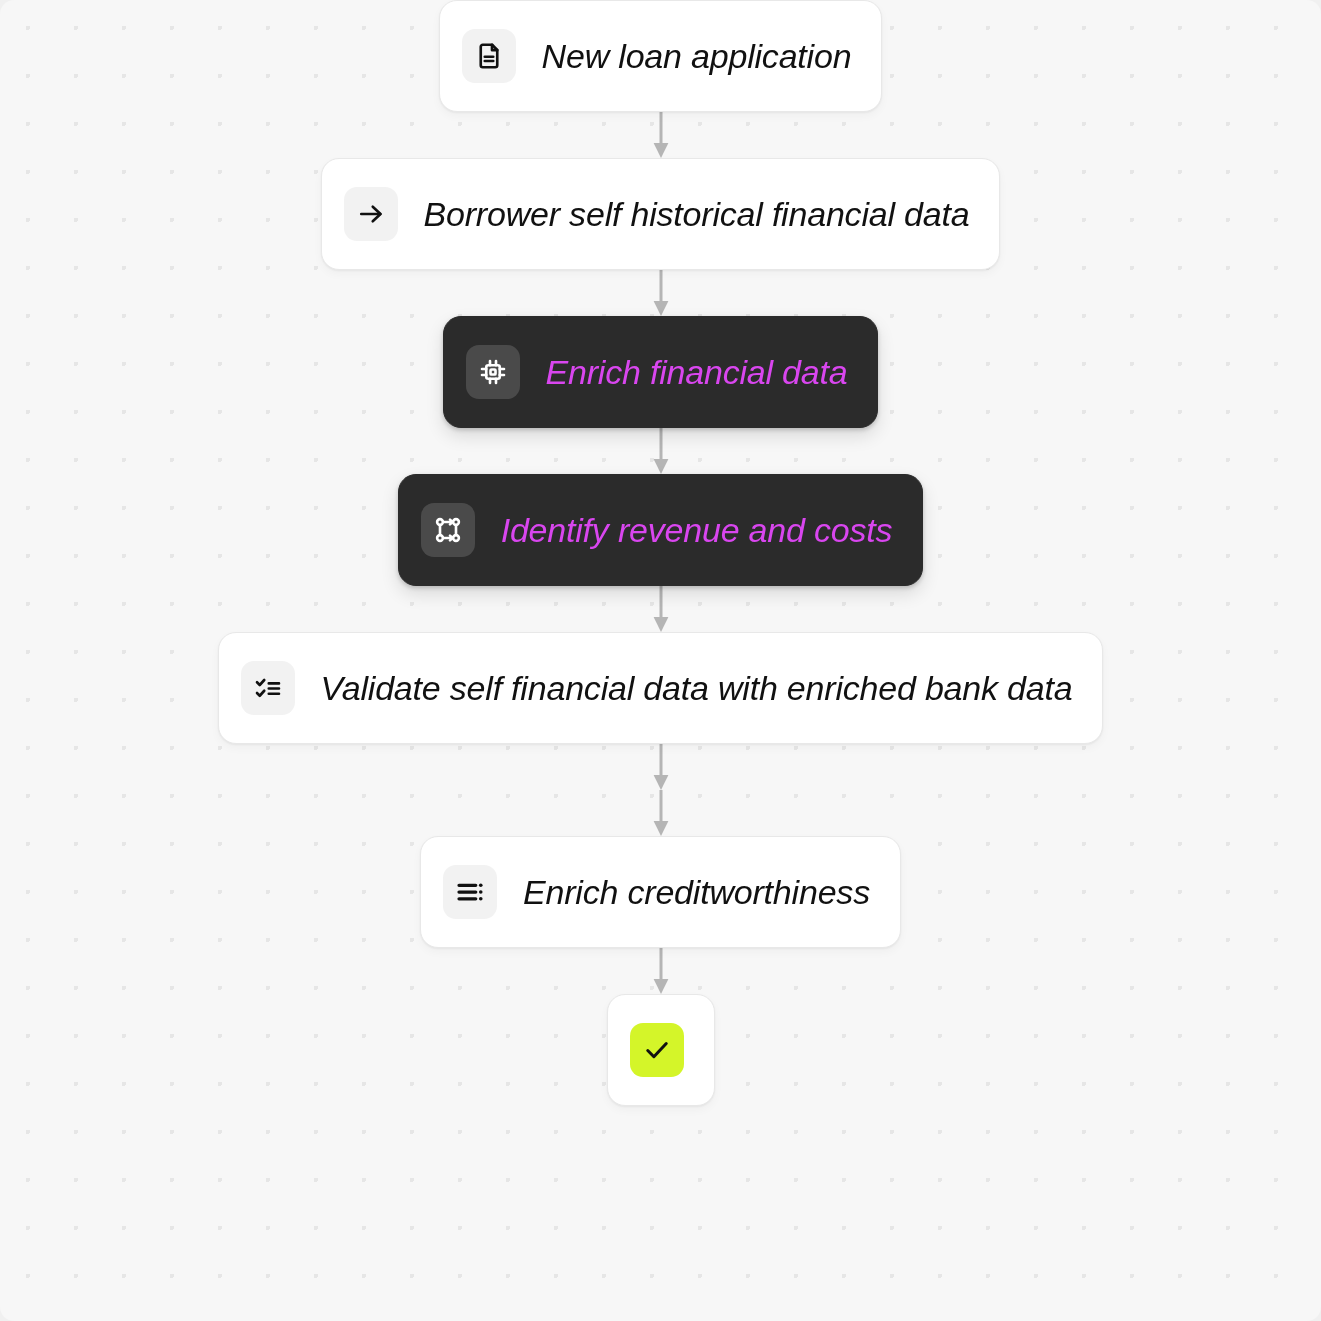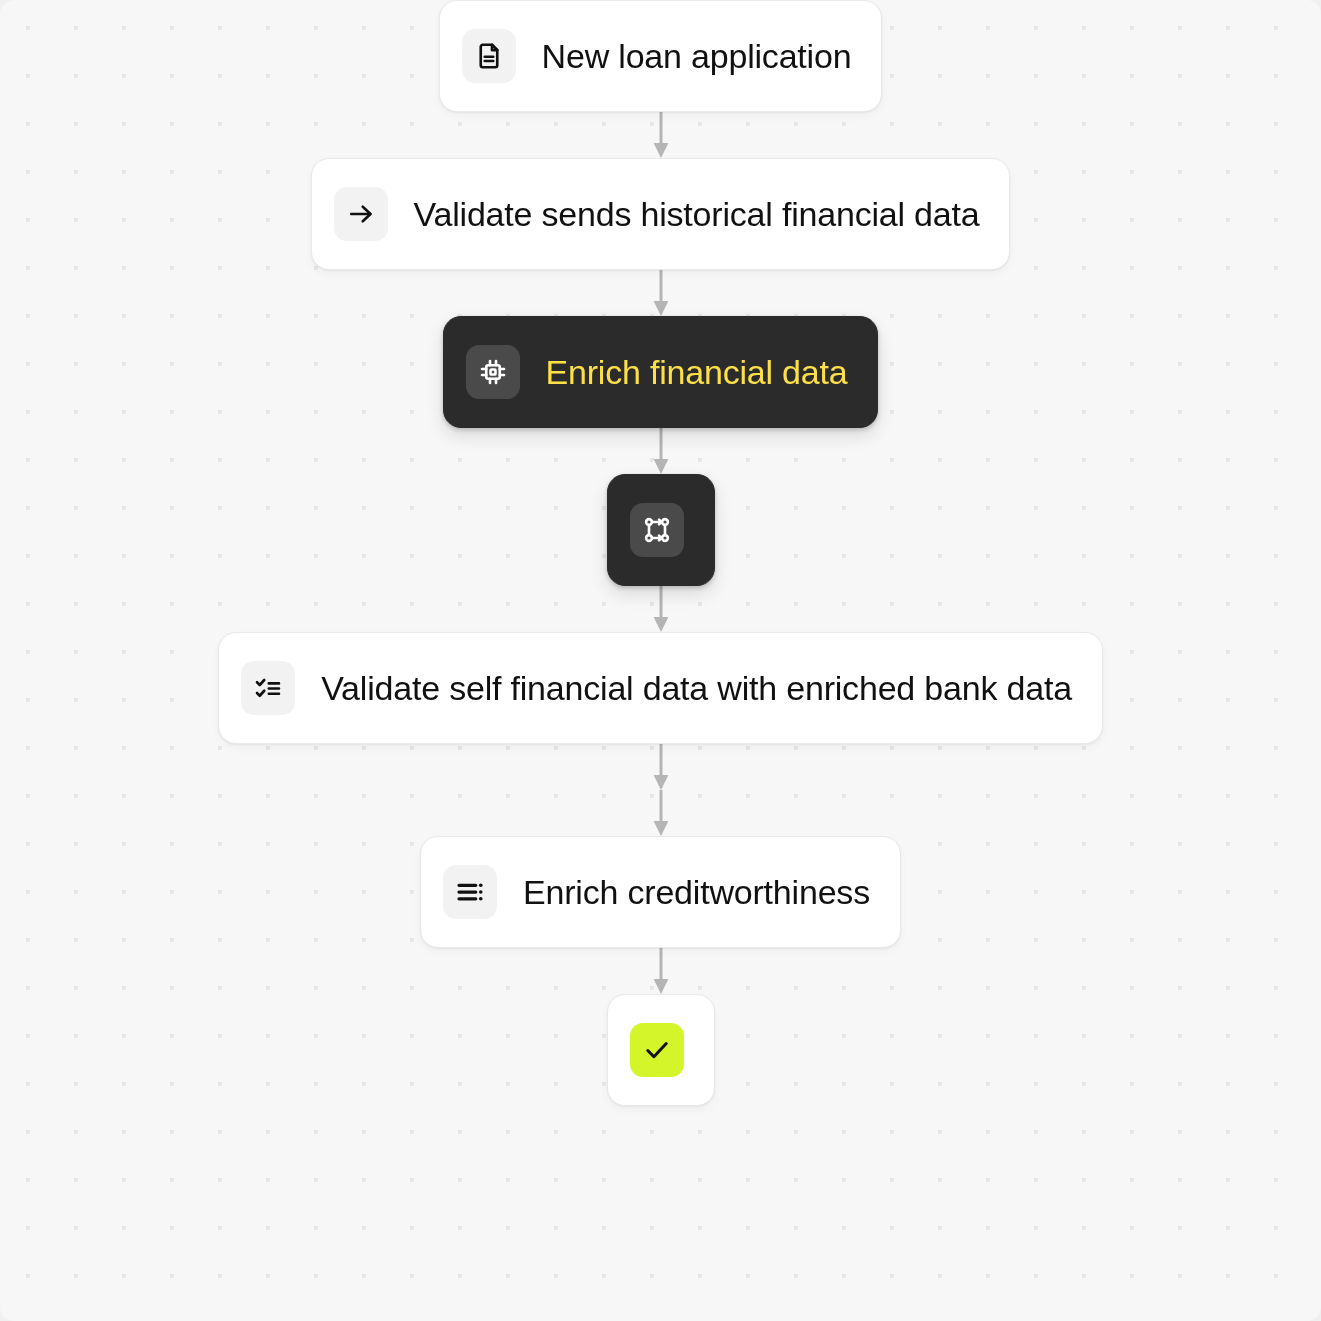--- a/index.html
+++ b/index.html
@@ -25,20 +25,21 @@
 
   #flow {
     position: absolute;
     left: 0;
     top: 0;
     width: 1321px;
     height: 1321px;
     display: flex;
     flex-direction: column;
     align-items: center;
+    font-style: italic;
   }
 
   
   .node {
     display: flex;
     align-items: center;
     border-radius: 18px;
     padding: 0 30px 0 22px;
     height: 112px;
     position: relative;
@@ -72,21 +73,21 @@
   .tile svg { display: block; }
 
   .label {
     margin-left: 26px;
     font-size: 34px;
     font-weight: 400;
     color: #111111;
     white-space: nowrap;
     letter-spacing: -0.2px;
   }
-  .node.dark .label { color: #fde047; }
+  .node.dark .label { color: #d946ef; }
 
   
   .connector {
     width: 26px;
     display: flex;
     justify-content: center;
   }
   .connector svg { display: block; }
 </style>
 </head>
@@ -110,21 +111,21 @@
           <path fill="#b5b5b5" d="M13 46 5.6 31 h14.8z"></path>
         </svg>
       </div>
       <div class="node light">
         <div class="tile">
           <svg width="30" height="30" viewBox="0 0 24 24">
             <path fill="none" stroke="#111111" stroke-width="2.1" stroke-linecap="round" stroke-linejoin="round" d="M4.2 12h15.2"></path>
             <path fill="none" stroke="#111111" stroke-width="2.1" stroke-linecap="round" stroke-linejoin="round" d="M13.4 6.2 19.6 12l-6.2 5.8"></path>
           </svg>
         </div>
-        <div class="label">Validate sends historical financial data</div>
+        <div class="label">Borrower self historical financial data</div>
       </div>
       <div class="connector">
         <svg width="26" height="46" viewBox="0 0 26 46">
           <path stroke="#b5b5b5" stroke-width="3" d="M13 0v32"></path>
           <path fill="#b5b5b5" d="M13 46 5.6 31 h14.8z"></path>
         </svg>
       </div>
       <div class="node dark">
         <div class="tile">
           <svg width="30" height="30" viewBox="0 0 24 24">
@@ -146,20 +147,21 @@
           <svg width="30" height="30" viewBox="0 0 24 24">
             <circle fill="none" stroke="#ffffff" stroke-width="2.1" stroke-linecap="round" stroke-linejoin="round" cx="5.6" cy="5.6" r="2.3"></circle>
             <circle fill="none" stroke="#ffffff" stroke-width="2.1" stroke-linecap="round" stroke-linejoin="round" cx="5.6" cy="18.4" r="2.3"></circle>
             <circle fill="none" stroke="#ffffff" stroke-width="2.1" stroke-linecap="round" stroke-linejoin="round" cx="18.4" cy="5.6" r="2.3"></circle>
             <circle fill="none" stroke="#ffffff" stroke-width="2.1" stroke-linecap="round" stroke-linejoin="round" cx="18.4" cy="18.4" r="2.3"></circle>
             <path fill="none" stroke="#ffffff" stroke-width="2.1" stroke-linecap="round" stroke-linejoin="round" d="M8.3 5.6h7.2M8.3 18.4h7.2"></path>
             <path fill="none" stroke="#ffffff" stroke-width="2.1" stroke-linecap="round" stroke-linejoin="round" d="M13.6 3.7l2 1.9-2 1.9M13.6 16.5l2 1.9-2 1.9"></path>
             <path fill="none" stroke="#ffffff" stroke-width="2.1" stroke-linecap="round" stroke-linejoin="round" d="M5.6 8.1v7.8M18.4 8.1v7.8"></path>
           </svg>
         </div>
+        <div class="label">Identify revenue and costs</div>
       </div>
       <div class="connector">
         <svg width="26" height="46" viewBox="0 0 26 46">
           <path stroke="#b5b5b5" stroke-width="3" d="M13 0v32"></path>
           <path fill="#b5b5b5" d="M13 46 5.6 31 h14.8z"></path>
         </svg>
       </div>
       <div class="node light">
         <div class="tile">
           <svg width="30" height="30" viewBox="0 0 24 24">

